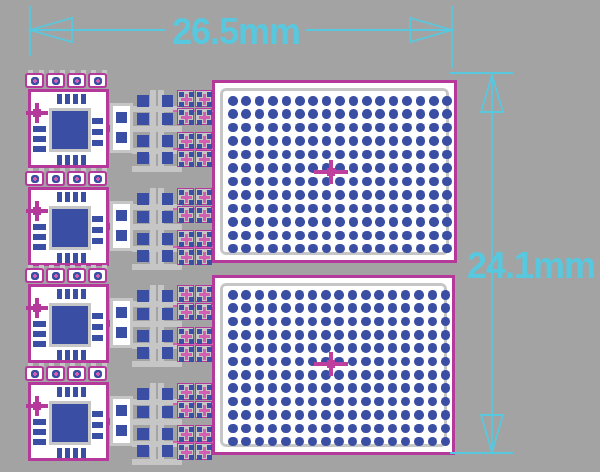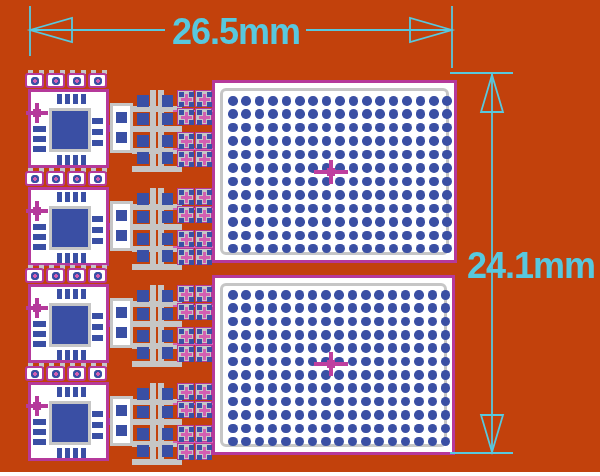--- a/index.html
+++ b/index.html
@@ -1,18 +1,18 @@
 <!DOCTYPE html>
 <html><head>
 <meta charset="utf-8">
 <style>
   * { box-sizing: border-box; margin: 0; padding: 0; }
   html,body { background:#fff; }
   #stage {
-    position: relative; width: 600px; height: 472px; background:#c2410c;
+    position: relative; width: 600px; height: 472px; background:#a3a3a3;
     overflow: hidden; font-family: "Liberation Sans", sans-serif;
     --cyan:#58c8de; --magenta:#b5399b; --pink:#d35fb2; --blue:#3a4fa4; --gray:#c6c6c6;
   }
   #dim-svg { position:absolute; left:0; top:0; width:600px; height:476px; z-index:5; pointer-events:none; }
   .dim-text { font: 700 36px "Liberation Sans", sans-serif; fill: var(--cyan); letter-spacing:-1px; }
 
   
   .module { position:absolute; left:0; width:216px; height:104px; }
   .module i, .module u, .panel i { position:absolute; display:block; }
   .tab       { top:0; width:5px; height:4px; background:var(--gray); }

